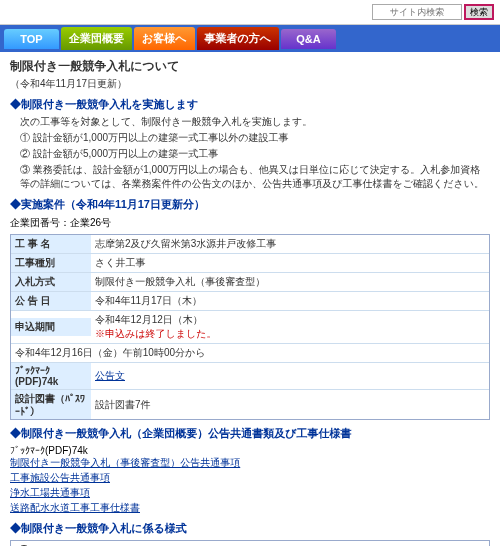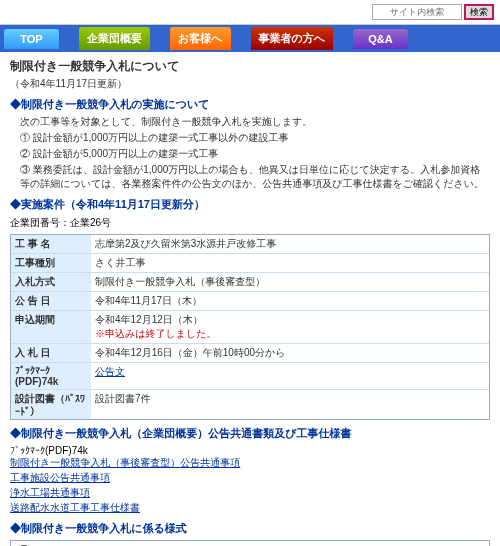--- a/index.html
+++ b/index.html
@@ -41,21 +41,21 @@
       padding: 0 4px;
       background: #ddd;
       border: 2px solid #be185d;
       cursor: pointer;
     }
     
     .nav-bar {
       display: flex;
       background: #3366cc;
       padding: 2px 4px;
-      gap: 20px;
+      gap: 2px;
       align-items: center;
     }
     .nav-item {
       padding: 4px 8px;
       font-size: 11px;
       font-weight: bold;
       cursor: pointer;
       border-radius: 3px 3px 0 0;
       text-align: center;
       min-width: 55px;
@@ -101,20 +101,21 @@
       margin-bottom: 2px;
     }
     .detail-box {
       border: 1px solid #99aacc;
       margin: 4px 0;
       font-size: 10px;
     }
     .detail-row {
       display: flex;
       border-bottom: 1px solid #ccddee;
+      align-items: center;
     }
     .detail-row:last-child { border-bottom: none; }
     .detail-label {
       background: #ddeeff;
       padding: 2px 4px;
       font-weight: bold;
       color: #333;
       min-width: 80px;
       max-width: 80px;
     }
@@ -179,21 +180,21 @@
     <div class="nav-item okyaku">お客様へ</div>
     <div class="nav-item jigyou">事業者の方へ</div>
     <div class="nav-item qa">Q&amp;A</div>
   </div>
 
   <div class="main-content">
 
     <div class="page-title">制限付き一般競争入札について</div>
     <div class="page-subtitle">（令和4年11月17日更新）</div>
 
-    <div class="section-title">◆制限付き一般競争入札の実施について</div>
+    <div class="section-title">◆制限付き一般競争入札を実施します</div>
     <div class="bullet-section">
       <div class="bullet-item">次の工事等を対象として、制限付き一般競争入札を実施します。</div>
       <div class="bullet-item">① 設計金額が1,000万円以上の建築一式工事以外の建設工事</div>
       <div class="bullet-item">② 設計金額が5,000万円以上の建築一式工事</div>
       <div class="bullet-item">③ 業務委託は、設計金額が1,000万円以上の場合も、他異又は日単位に応じて決定する。入札参加資格等の詳細については、各業務案件件の公告文のほか、公告共通事項及び工事仕様書をご確認ください。</div>
     </div>
 
     <div class="section-title">◆実施案件（令和4年11月17日更新分）</div>
     <div class="subsection">企業団番号：企業26号</div>
 
@@ -215,21 +216,20 @@
         <div class="detail-value">令和4年11月17日（木）</div>
       </div>
       <div class="detail-row">
         <div class="detail-label">申込期間</div>
         <div class="detail-value">
           令和4年12月12日（木）<br>
           <span class="red-text">※申込みは終了しました。</span>
         </div>
       </div>
       <div class="detail-row">
-        <div class="detail-label">入 札 日</div>
         <div class="detail-value">令和4年12月16日（金）午前10時00分から</div>
       </div>
       <div class="detail-row">
         <div class="detail-label">ﾌﾞｯｸﾏｰｸ(PDF)74k</div>
         <div class="detail-value">
           <a href="#">公告文</a>
         </div>
       </div>
       <div class="detail-row">
         <div class="detail-label">設計図書（ﾊﾟｽﾜｰﾄﾞ）</div>

